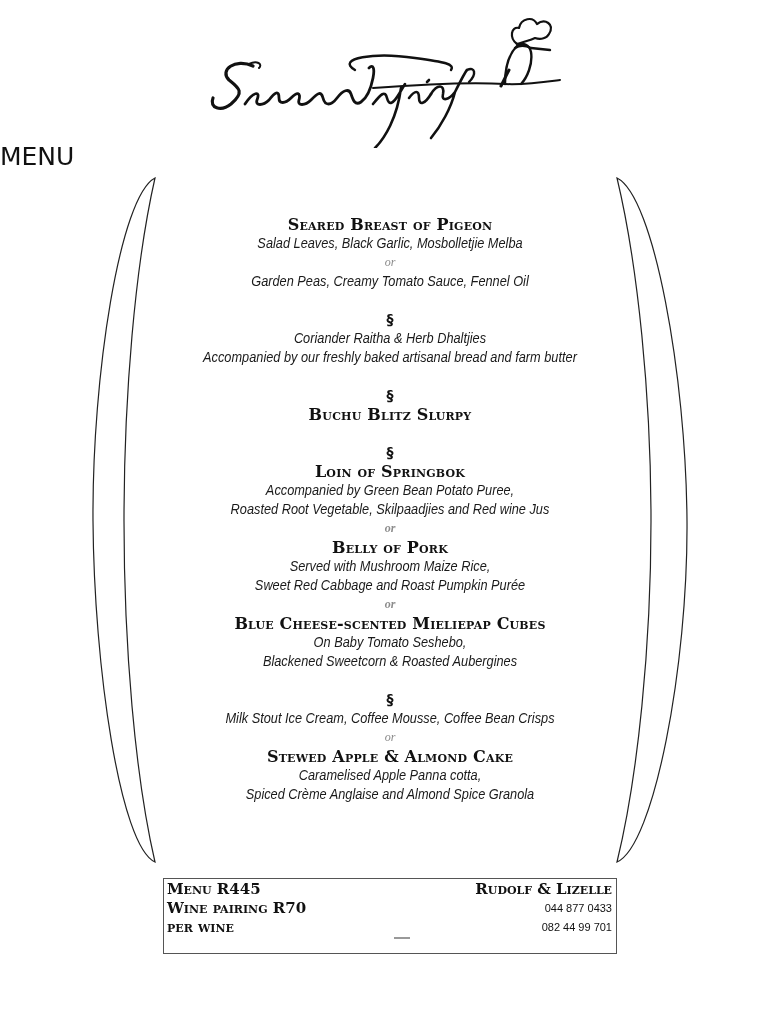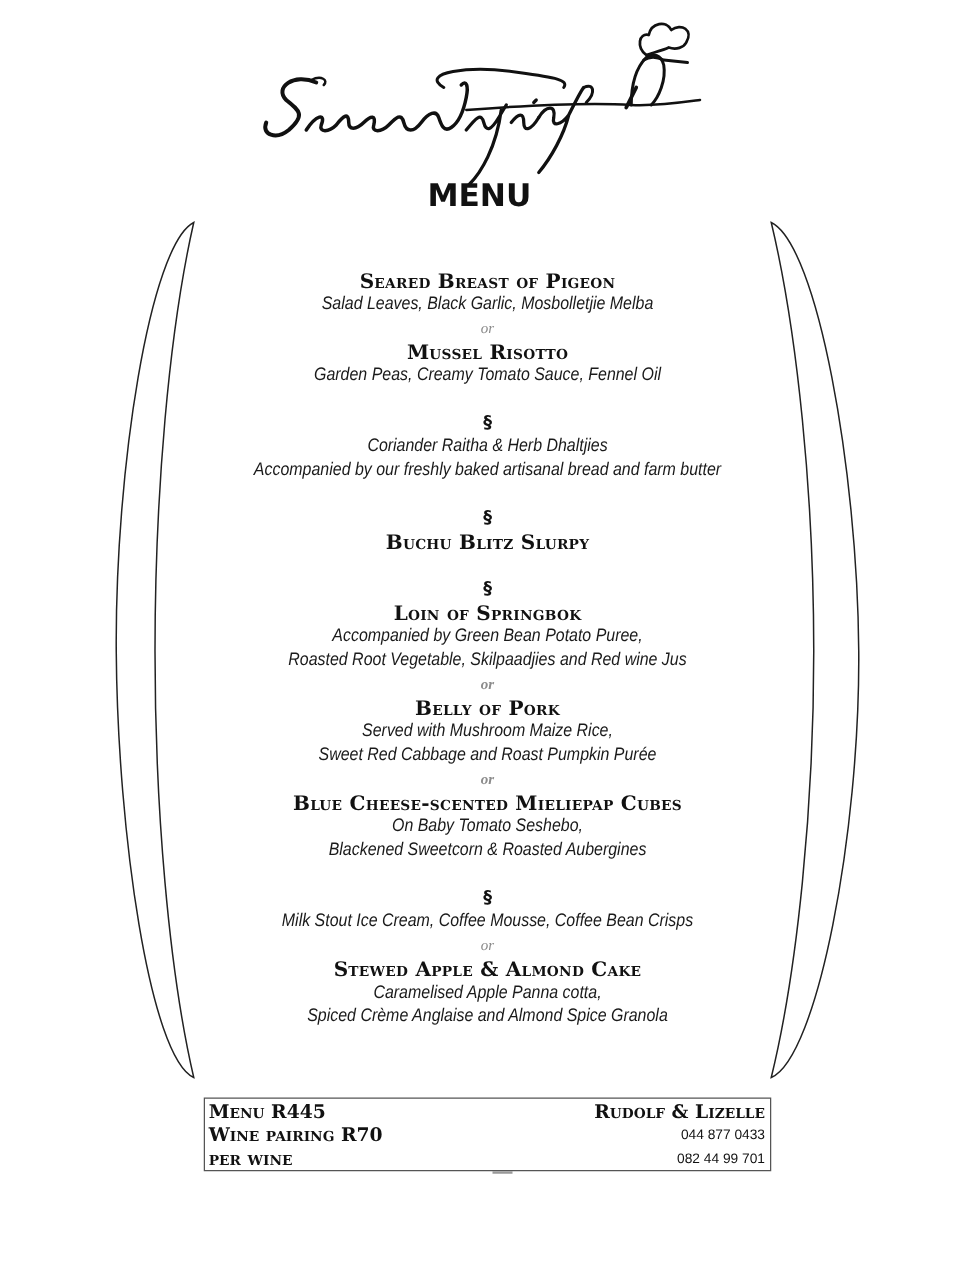--- a/index.html
+++ b/index.html
@@ -1,20 +1,20 @@
 <!DOCTYPE html>
 <html><head>
 <meta charset="utf-8">
 <style>
   html, body { margin: 0; padding: 0; background: #ffffff; }
   body { width: 767px; height: 1024px; position: relative; overflow: hidden; color: #111; }
   .logo { position: absolute; left: 205px; top: 8px; width: 360px; height: 140px; }
   .menu-title {
-    position: absolute; left: 0; width: 767px; top: 142px; text-align: center;
-    font-family: "DejaVu Sans", sans-serif; font-weight: bold; font-size: 25px;
+    position: absolute; left: 0; width: 767px; top: 142px; text-align: left;
+    font-family: "DejaVu Sans", sans-serif; font-weight: normal; font-size: 25px;
     letter-spacing: 0px; color: #111;
   }
   .bracket { position: absolute; top: 176px; }
   .content {
     position: absolute; left: 160px; width: 460px; top: 215px; text-align: center;
   }
   .dish {
     font-family: "DejaVu Serif", serif; font-weight: bold; font-variant: small-caps;
     font-size: 16px; line-height: 19px; color: #111; letter-spacing: 0.2px;
   }
@@ -26,21 +26,21 @@
     font-family: Liberation Serif, serif; font-style: italic; font-size: 12px;
     line-height: 19px; color: #8a8a8a;
   }
   .or.bold { font-weight: bold; color: #8c8c8c; }
   .sep {
     font-family: "DejaVu Sans", sans-serif; font-weight: bold; font-size: 14px;
     line-height: 19px; color: #111;
   }
   .gap { height: 19px; }
   .footer-box {
-    position: absolute; left: 163px; top: 878px; width: 454px; height: 59px;
+    position: absolute; left: 163px; top: 878px; width: 454px; height: 76px;
     border: 1.5px solid #555; box-sizing: border-box;
     font-family: "DejaVu Serif", serif; font-weight: bold; font-variant: small-caps;
     font-size: 15px;
   }
   .footer-left { position: absolute; left: 3px; top: 1px; line-height: 19px; text-align: left; }
   .footer-right { position: absolute; right: 4px; top: 1px; line-height: 19px; text-align: right; margin-left: 11px; }
   .phone { font-family: "Liberation Sans", sans-serif; font-weight: normal; font-variant: normal; font-size: 11px; line-height: 19px; }
   .footer-notch { position: absolute; left: 394px; top: 937px; width: 16px; height: 2px; background: #999; }
 </style>
 </head>
@@ -80,21 +80,20 @@
 <svg class="bracket" style="left:614px;" width="76" height="690" viewBox="0 0 76 690">
   <path d="M3 2 C40 20 72 200 73 345 C74 490 40 670 3 686 C24 600 37 470 37 345 C37 220 24 90 3 2 Z" fill="none" stroke="#222" stroke-width="1.2"></path>
 </svg>
 
 <div class="content">
 
   <div>
     <div class="dish">Seared Breast of Pigeon</div>
     <div class="desc">Salad Leaves, Black Garlic, Mosbolletjie Melba</div>
     <div class="or">or</div>
-    <div class="dish">Mussel Risotto</div>
     <div class="desc">Garden Peas, Creamy Tomato Sauce, Fennel Oil</div>
   </div>
   <div class="gap"></div>
 
   <div>
     <div class="sep">§</div>
     <div class="desc">Coriander Raitha &amp; Herb Dhaltjies</div>
     <div class="desc">Accompanied by our freshly baked artisanal bread and farm butter</div>
   </div>
   <div class="gap"></div>

